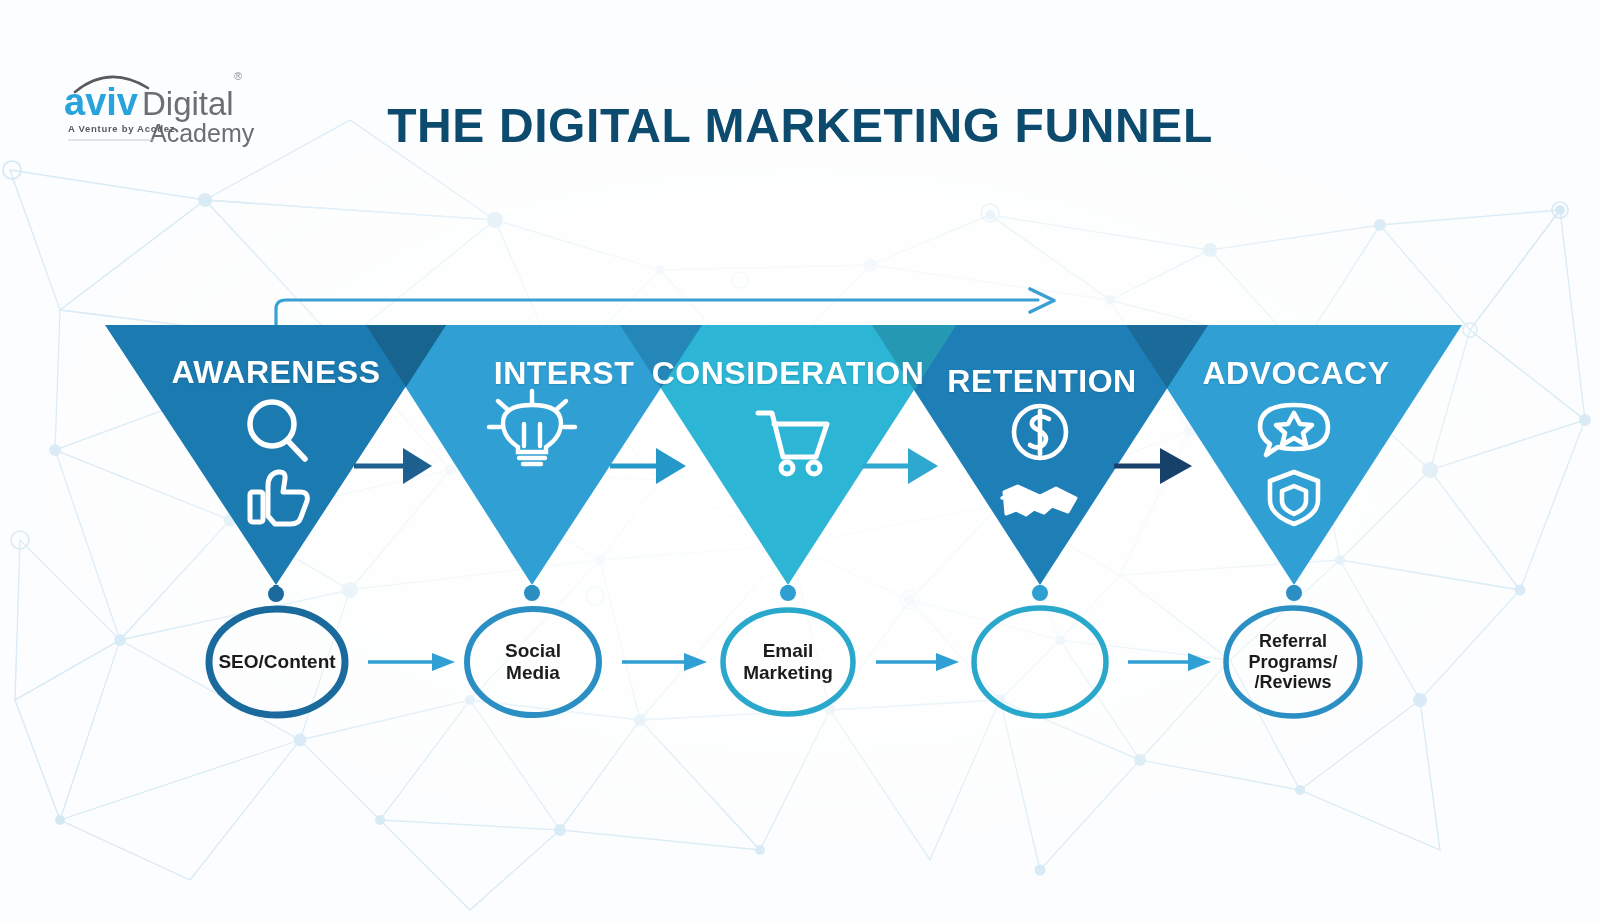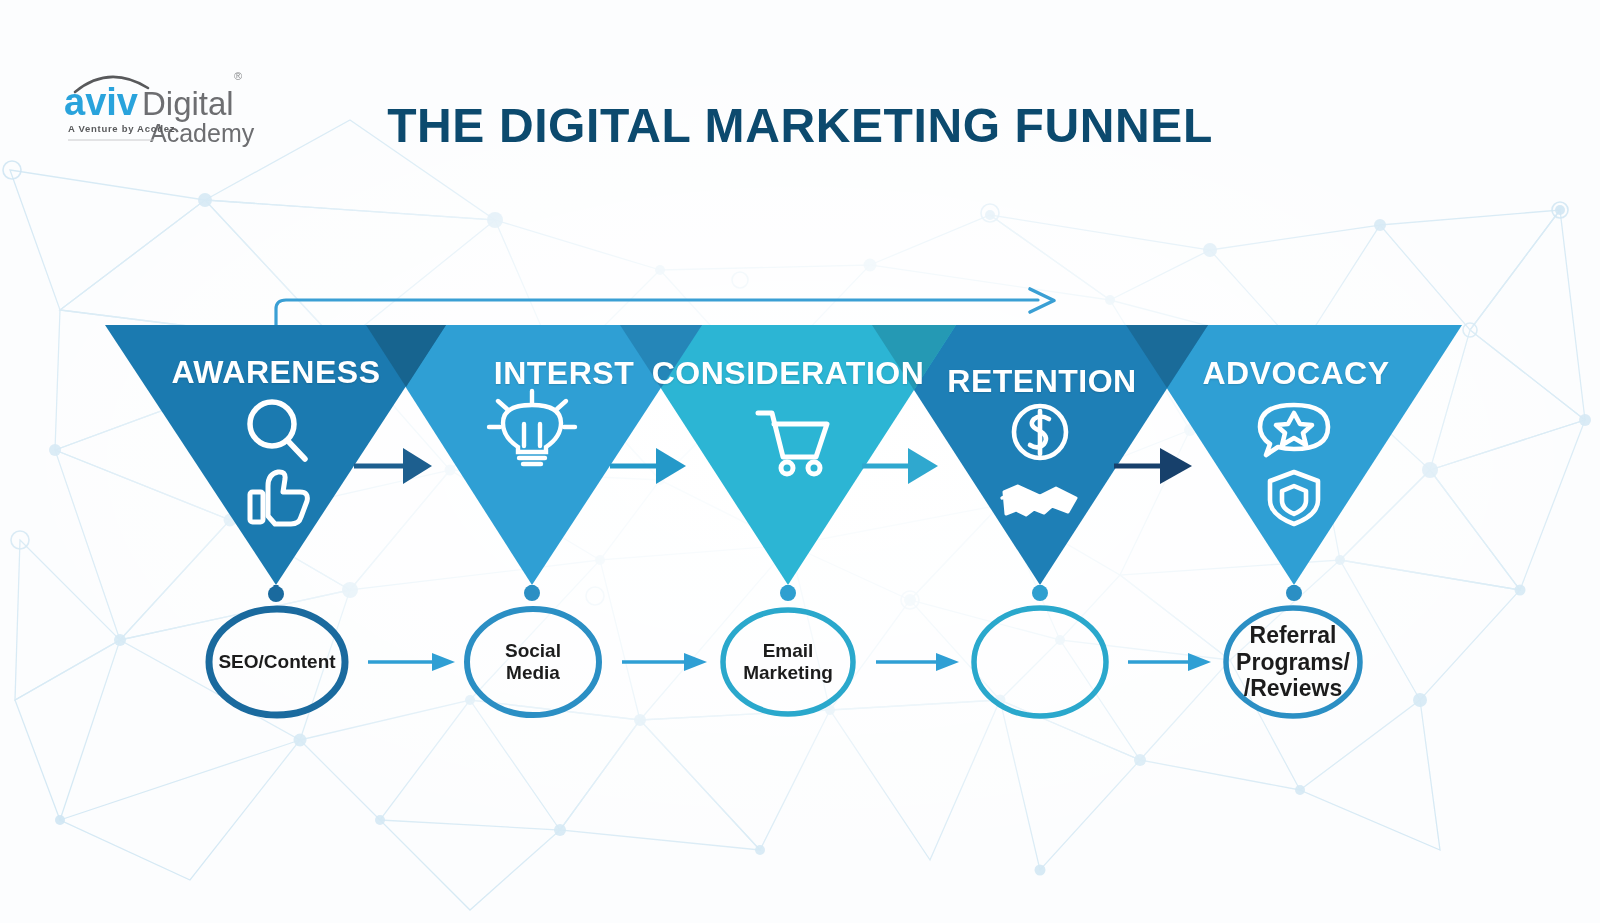--- a/index.html
+++ b/index.html
@@ -98,21 +98,21 @@
     font-family: "Liberation Sans", sans-serif;
     font-weight: bold;
     font-size: 19px;
     line-height: 1.16;
     color: #1c1c1c;
     text-align: center;
     white-space: pre-line;
     padding: 0 4px;
   }
   .channel-text.small {
-    font-size: 23px;
+    font-size: 18px;
   }
 </style>
 </head>
 <body>
 
 <div id="stage">
 
   <svg id="bg-network" viewBox="0 0 1600 923" xmlns="http://www.w3.org/2000/svg">
     <rect x="0" y="0" width="1600" height="923" fill="#fcfdfe"></rect>
     <g stroke="#cfe6f3" stroke-width="1.3" fill="none" opacity="0.85">

